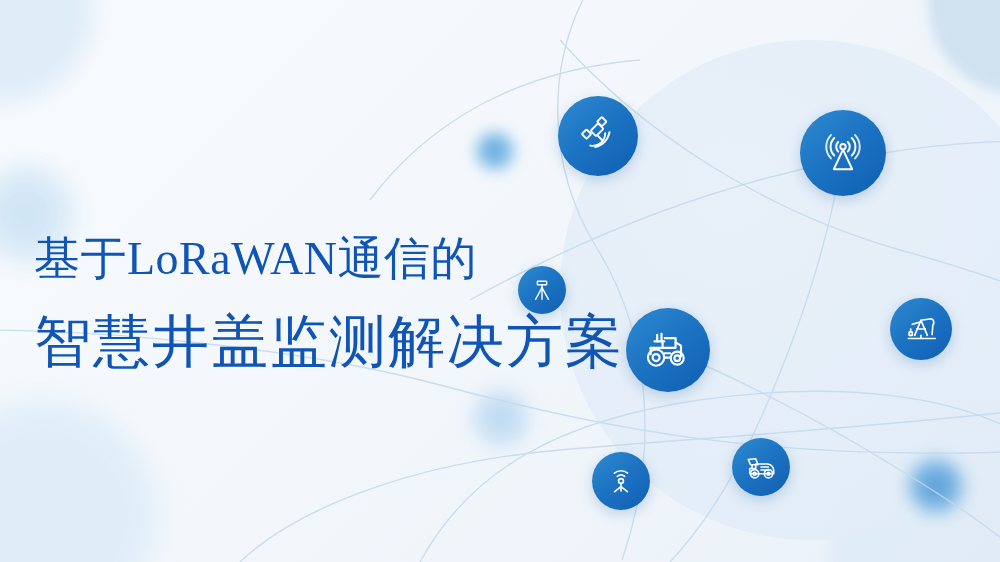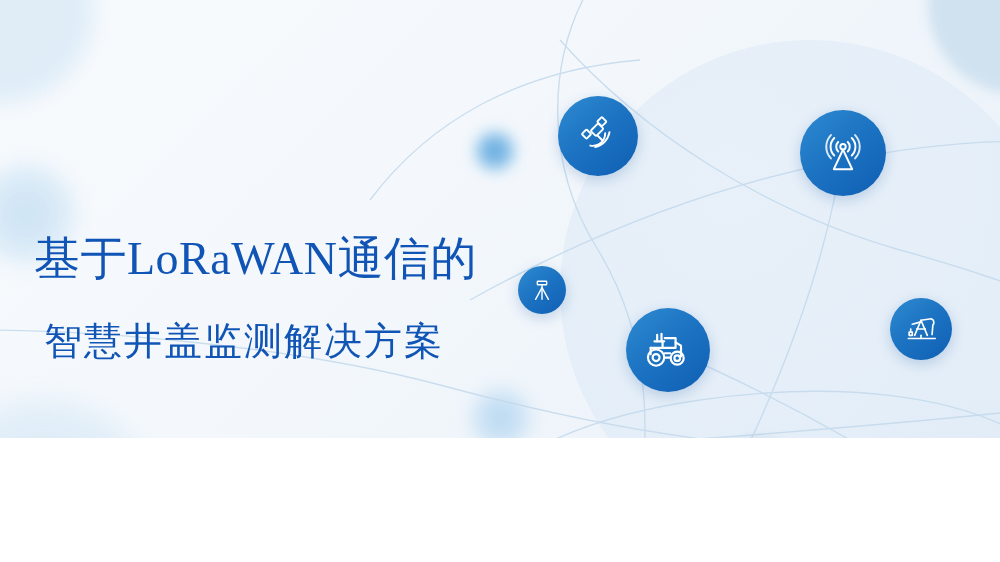--- a/index.html
+++ b/index.html
@@ -4,21 +4,21 @@
 <style>
   html, body {
     margin: 0;
     padding: 0;
     background: #ffffff;
   }
 
   #slide {
     position: relative;
     width: 1000px;
-    height: 438px;
+    height: 562px;
     overflow: hidden;
     background: linear-gradient(135deg, #f7fafd 0%, #f4f8fc 40%, #eef4fa 75%, #e9f1f9 100%);
     font-family: "Liberation Sans", sans-serif;
   }
 
   
   .blob {
     position: absolute;
     border-radius: 50%;
     pointer-events: none;
@@ -140,27 +140,26 @@
   }
 
   .title-line-1 {
     font-family: "Liberation Serif", "DejaVu Serif", serif;
     font-size: 46px;
     line-height: 62px;
     font-weight: 400;
   }
 
   .title-line-2 {
-    font-family: Liberation Serif, serif;
-    font-size: 38px;
+    font-family: Liberation Sans, sans-serif;
+    font-size: 57px;
     line-height: 62px;
     font-weight: 500;
     margin-top: 20px;
     letter-spacing: 2px;
-    margin-left: 10px;
   }
 
   
   .node {
     position: absolute;
     border-radius: 50%;
     background: linear-gradient(140deg, #2f8bd0 0%, #1d74c3 45%, #0f5eb3 100%);
     box-shadow: 0 4px 14px rgba(18, 82, 160, .22);
     display: flex;
     align-items: center;

